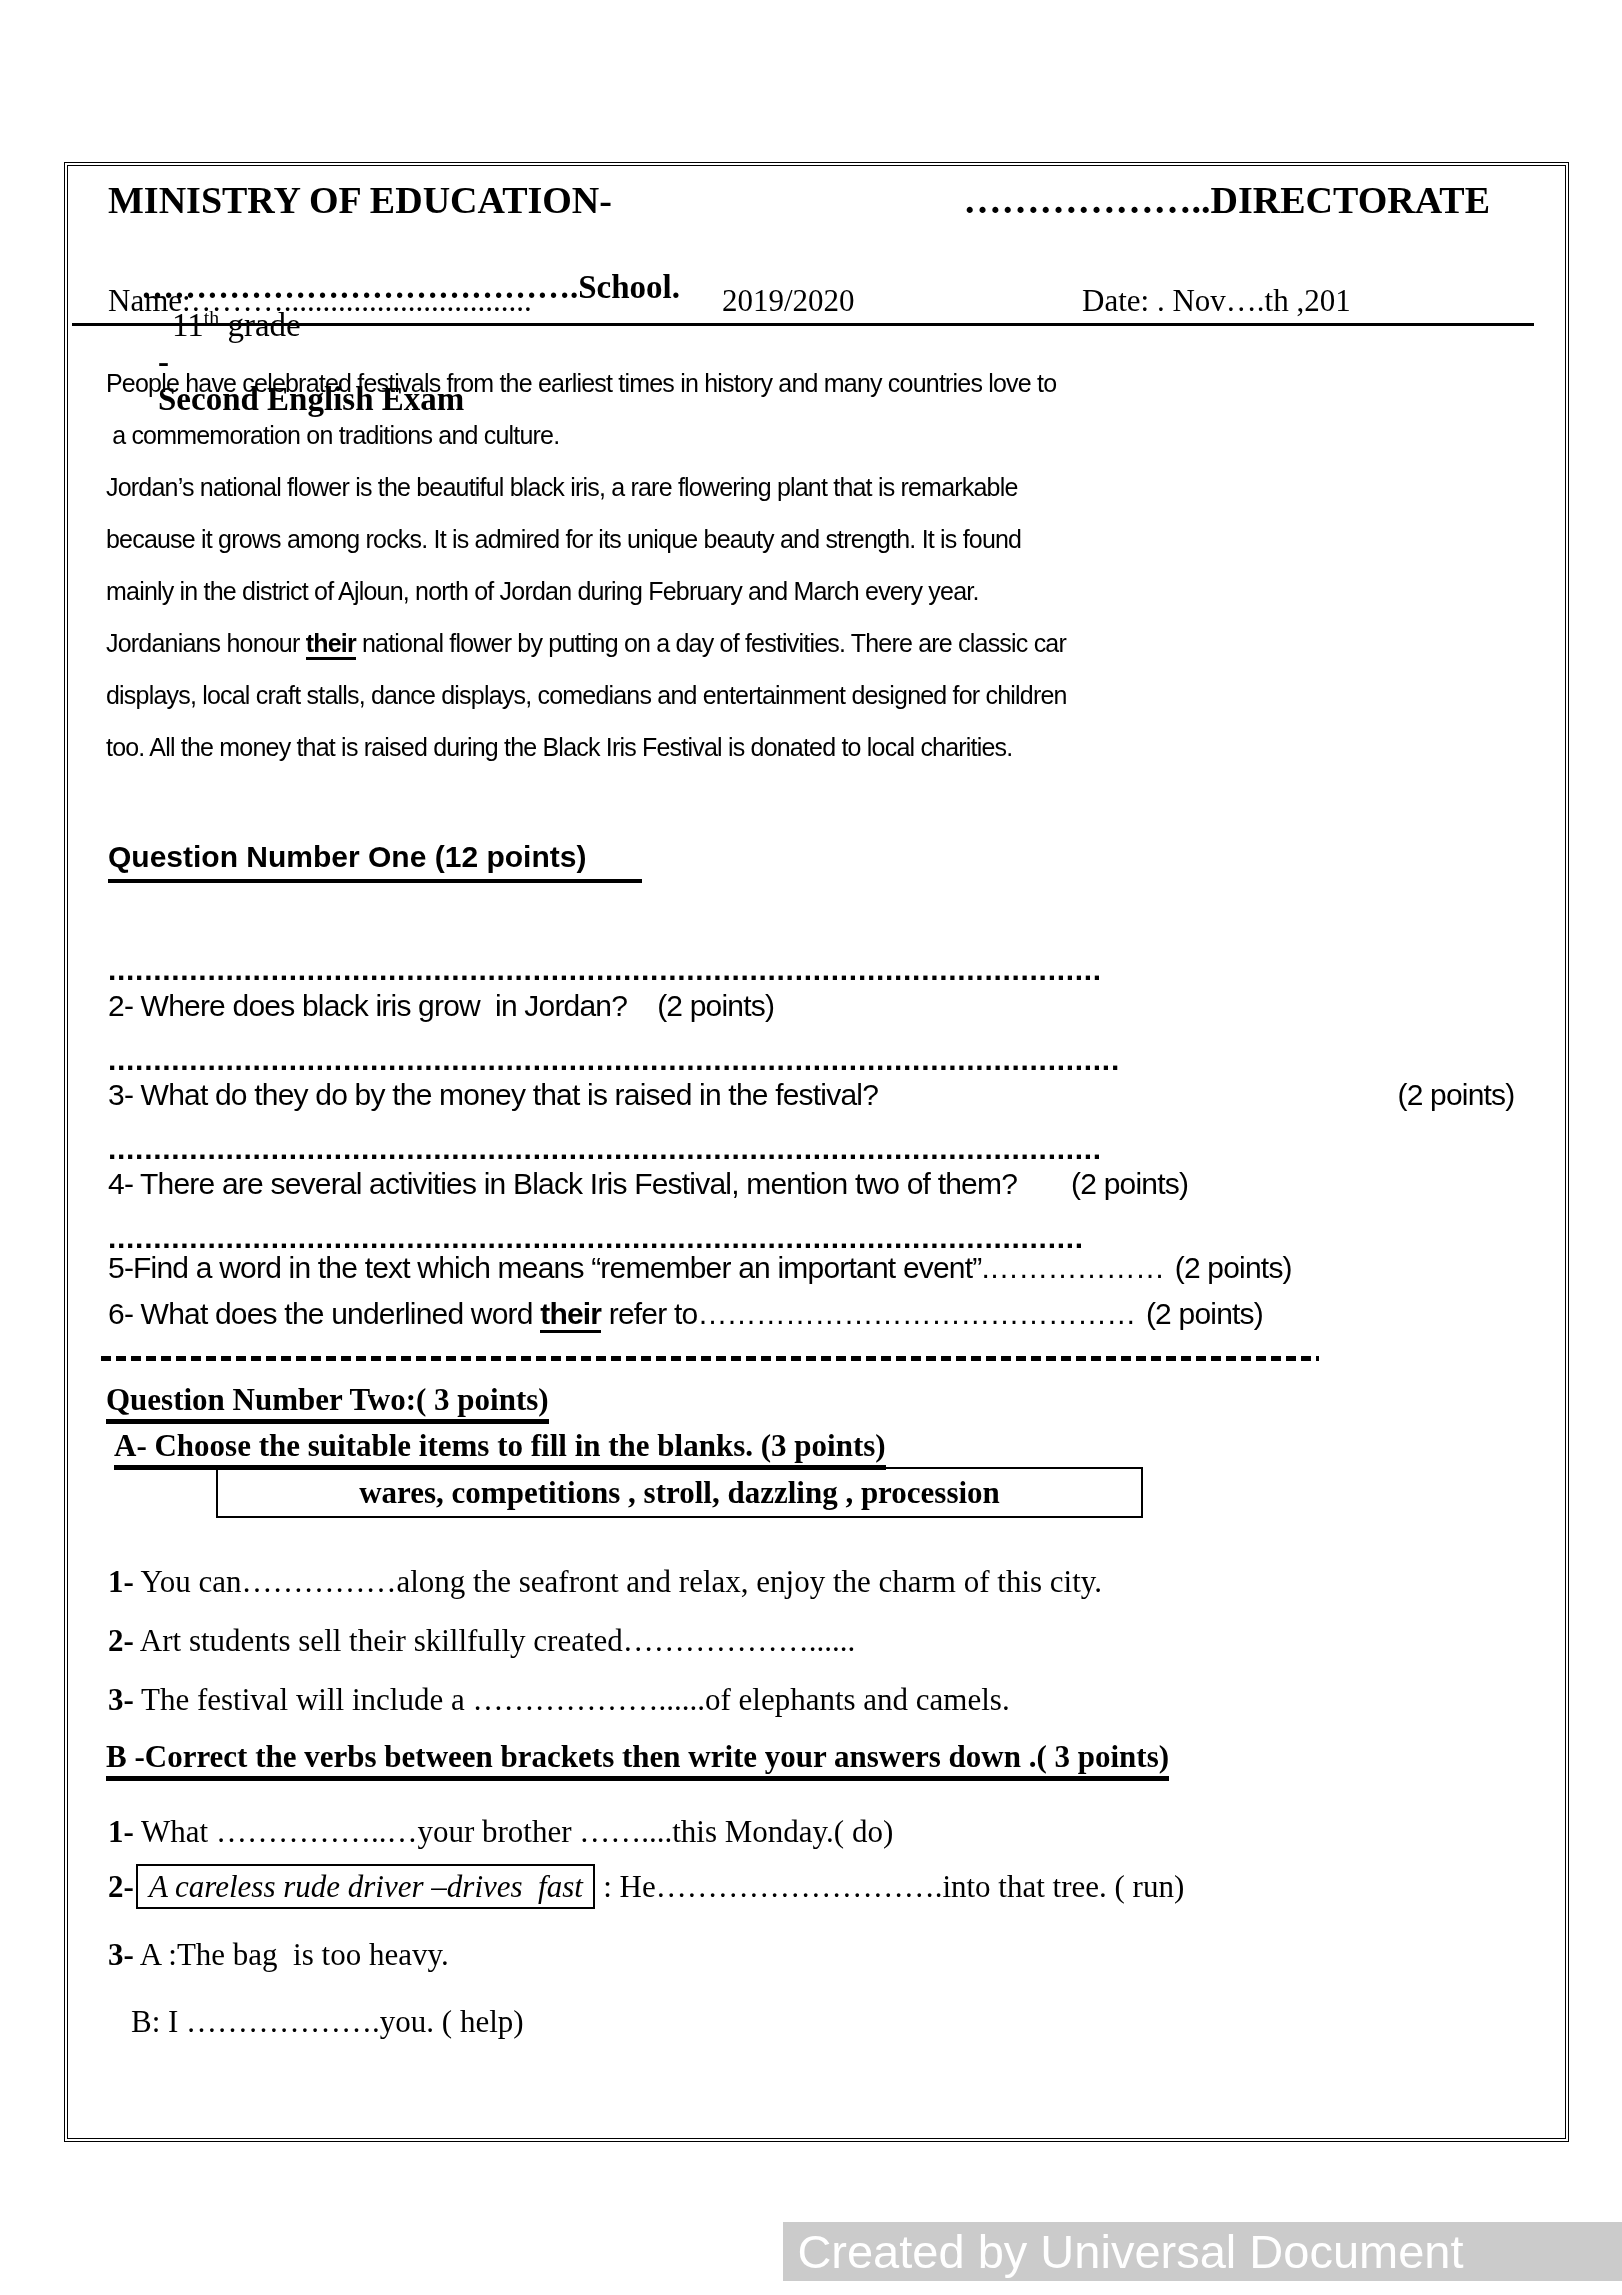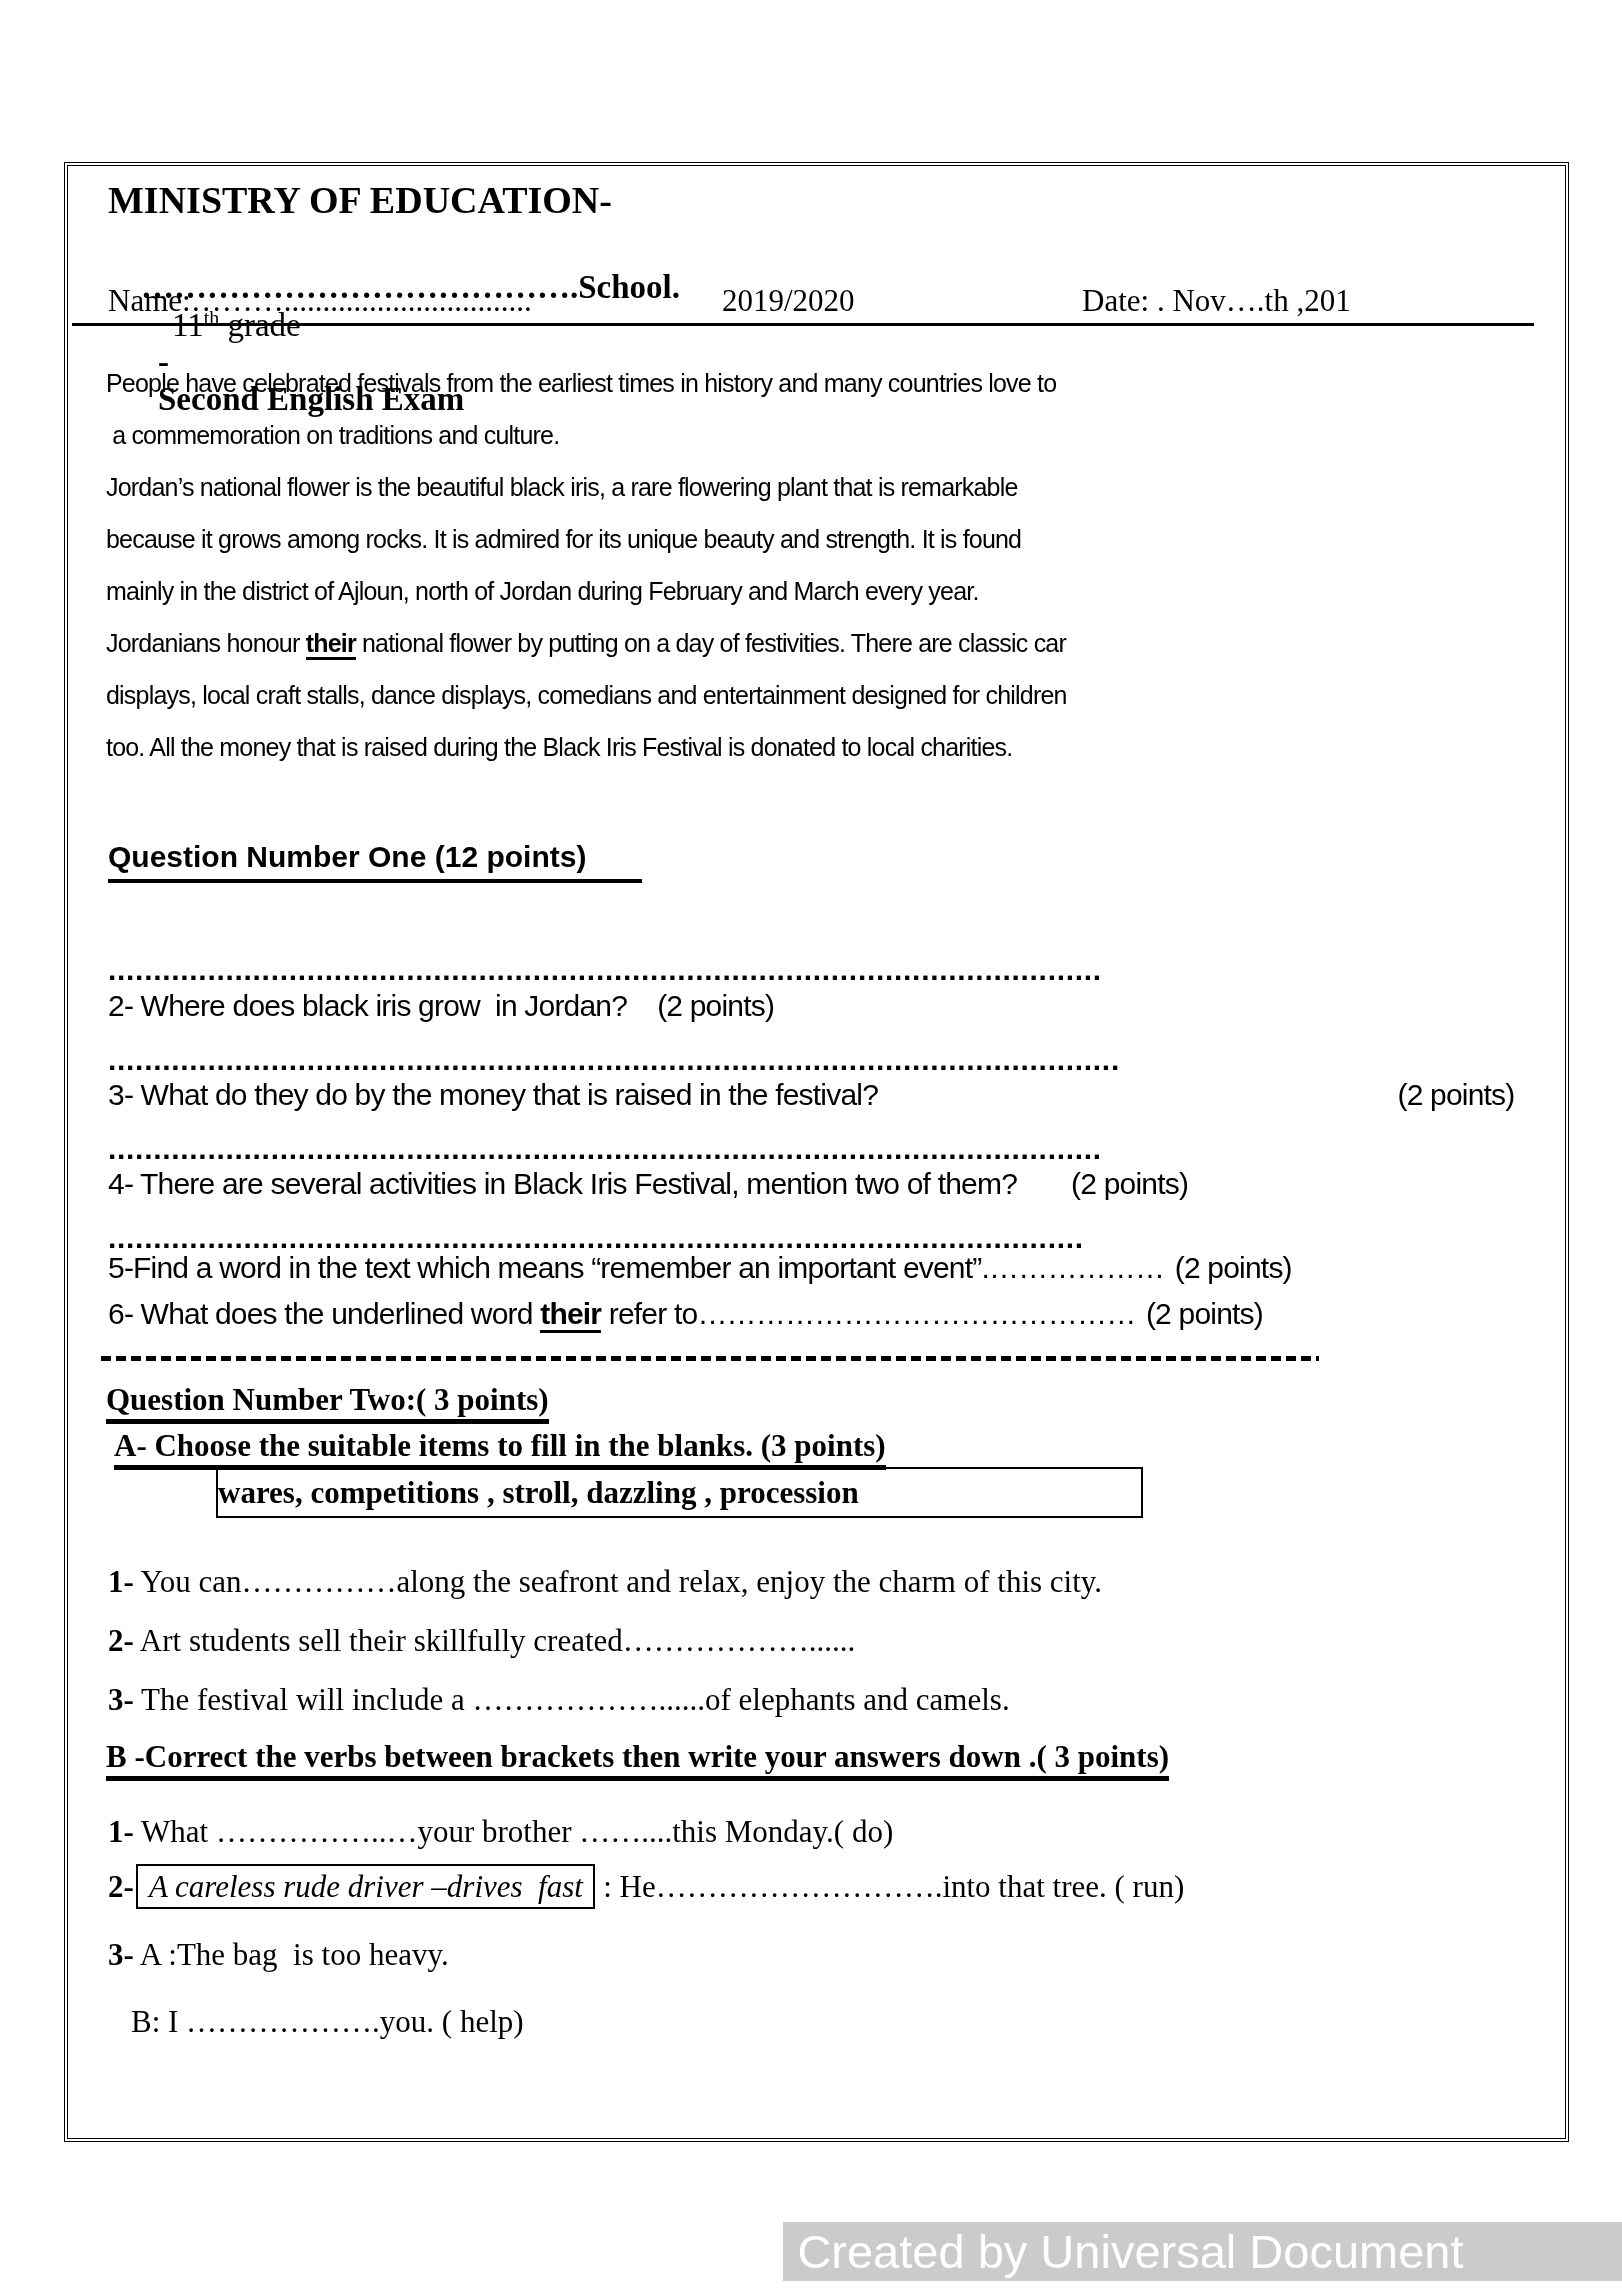--- a/index.html
+++ b/index.html
@@ -41,40 +41,41 @@
   .d1{top:953px;} .d2{top:1043px;} .d3{top:1132px;} .d4{top:1221px;}
   .pts1{margin-left:18.3px;} .pts2{margin-left:30px;} .pts4{margin-left:54px;}
   .pts5{margin-left:10.5px;} .pts6{margin-left:10.5px;}
 
   .dashsep{left:101px;top:1356px;width:1218px;height:5.2px;
     background:repeating-linear-gradient(90deg,#000 0 9.8px,transparent 9.8px 15px);}
 
   .qn2head{left:106px;top:1382px;font-size:31px;border-bottom:5.2px solid #000;padding-bottom:1.3px;}
   .ahead{left:106px;top:1428px;font-size:31px;border-bottom:5.2px solid #000;padding-bottom:1.3px;margin-left:8px;}
   .wordbox{left:216px;top:1467px;width:923px;height:47px;border:2.6px solid #000;
-    font-size:31px;line-height:47px;}
+    font-size:31px;text-align:center;line-height:47px;}
   .aitem{left:108px;font-size:31px;white-space:pre;}
   .a1{top:1564px;} .a2{top:1623px;} .a3{top:1682px;}
   .bhead{left:106px;top:1739px;font-size:31px;border-bottom:5.2px solid #000;padding-bottom:1.3px;}
   .bitem{left:108px;font-size:31px;white-space:pre;}
   .b1{top:1814px;} .b3{top:1937px;} .b4{left:131px;top:2004px;}
   .b2row{left:108px;top:1864px;font-size:31px;display:flex;align-items:center;white-space:pre;}
   .vbox{border:2.6px solid #000;padding:2.6px 10.5px;font-style:italic;margin-left:2.6px;}
 
   .watermark{left:783px;top:2222px;width:840px;height:59px;line-height:59px;
     font-size:47px;padding-left:14.4px;box-sizing:border-box;}
 </style>
 </head>
 <body>
 
 <div class="sheet">
   <div class="frame"></div>
 
   <div class="abs hdr1 serif b">
     <span>MINISTRY OF EDUCATION-</span>
+    <span>………………..DIRECTORATE</span>
   </div>
   <div class="abs hdr2 serif nowrap">
     <span class="b">………………………………….</span><span class="b">School.</span>
     <span class="grade"><span>11</span><sup>th</sup><span> grade</span></span>
     <span class="dash b">-</span>
     <span class="exam b">Second English Exam</span>
   </div>
   <div class="abs hdr3 serif">
     <span>Name:………................................</span>
     <span class="year">2019/2020</span>

